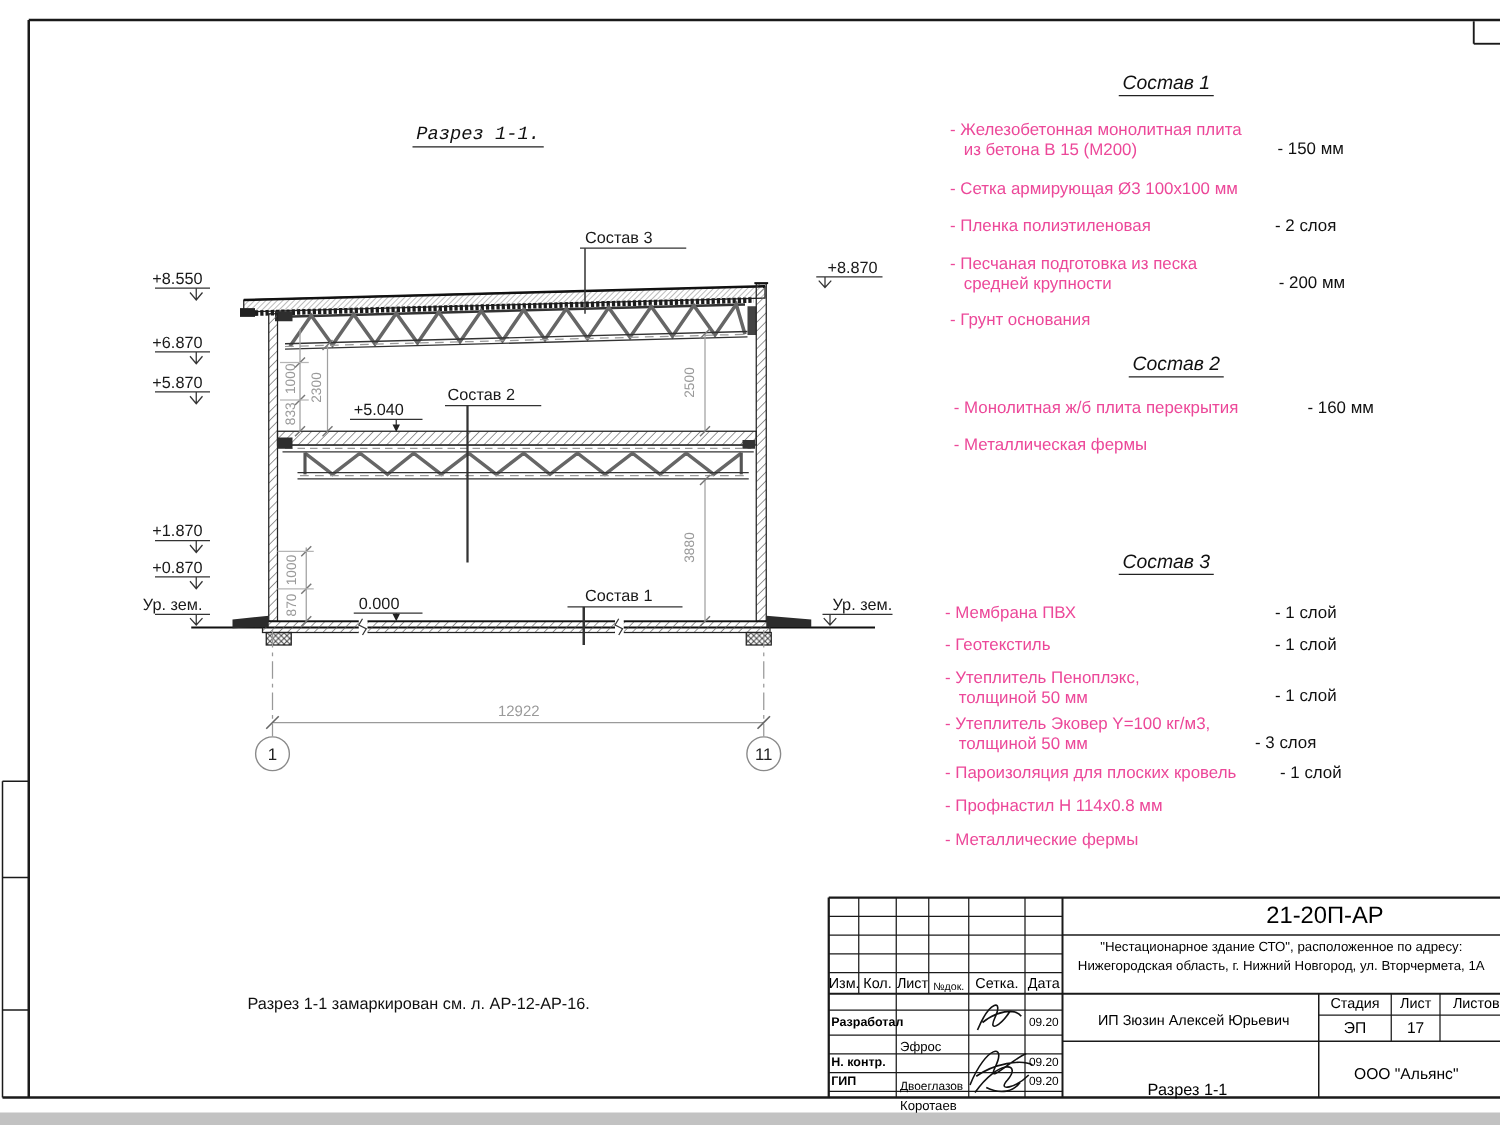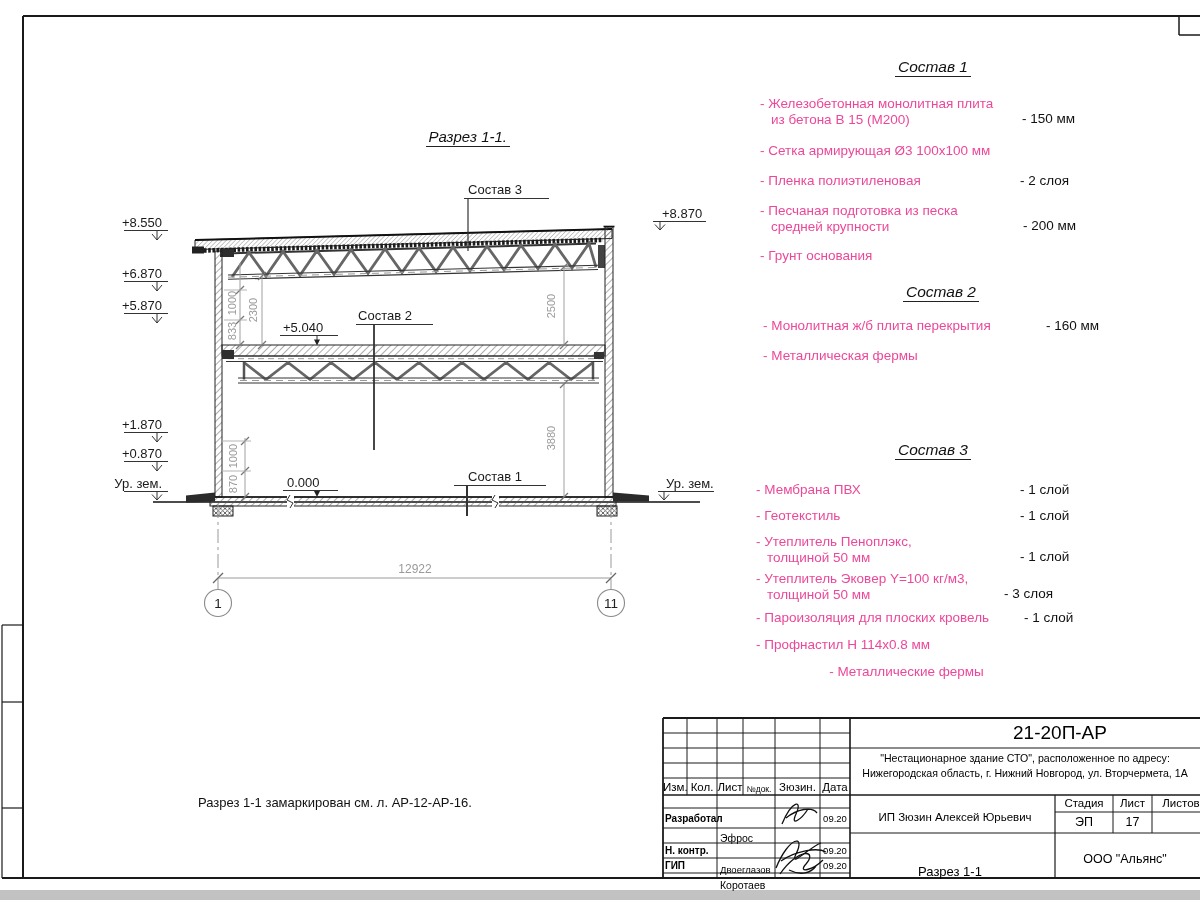--- a/index.html
+++ b/index.html
@@ -3,21 +3,21 @@
 <meta charset="utf-8">
 <style>
   html,body{margin:0;padding:0;background:#fff;}
   .page{position:relative;width:1200px;height:900px;background:#fff;overflow:hidden;
         font-family:"Liberation Sans",sans-serif;color:#111;}
   svg{position:absolute;left:0;top:0;}
   svg text{font-family:"Liberation Sans",sans-serif;fill:#1a1a1a;font-size:13px;}
   svg text.dim{fill:#9a9a9a;font-size:11px;}
   svg text.dimtotal{fill:#9a9a9a;font-size:12px;}
   svg text.axis{font-size:13.5px;fill:#222;}
-  .drawing-title{position:absolute;left:330px;top:128px;width:180px;text-align:right;}
+  .drawing-title{position:absolute;left:330px;top:98px;width:180px;text-align:left;font-family:Liberation Mono, monospace;}
   .drawing-title span{font-style:italic;font-size:15px;border-bottom:1.2px solid #222;padding:0 3px 1px;}
   .comp-title{position:absolute;width:200px;text-align:center;}
   .comp-title span{font-style:italic;font-size:15.5px;border-bottom:1.2px solid #222;padding:0 3px 1px;}
   .comp-item{position:absolute;font-size:13.5px;line-height:15.5px;white-space:pre-line;
              padding-left:11px;text-indent:-11px;color:#ec4899;}
   .comp-value{position:absolute;font-size:13.5px;color:#111;white-space:nowrap;}
   .note{position:absolute;left:198px;top:795px;font-size:13px;}
   .tb{position:absolute;white-space:nowrap;color:#000;}
   .tbc{text-align:center;}
   .code{font-size:19px;}
@@ -284,33 +284,33 @@
   <div class="comp-value" style="left:1020px;top:508px;">- 1 слой</div>
   <div class="comp-item" style="left:756px;top:534px;width:290px;">- Утеплитель Пеноплэкс,
 толщиной 50 мм</div>
   <div class="comp-value" style="left:1020px;top:549px;">- 1 слой</div>
   <div class="comp-item" style="left:756px;top:571px;width:290px;">- Утеплитель Эковер Y=100 кг/м3,
 толщиной 50 мм</div>
   <div class="comp-value" style="left:1004px;top:586px;">- 3 слоя</div>
   <div class="comp-item" style="left:756px;top:610px;width:290px;">- Пароизоляция для плоских кровель</div>
   <div class="comp-value" style="left:1024px;top:610px;">- 1 слой</div>
   <div class="comp-item" style="left:756px;top:637px;width:290px;">- Профнастил Н 114х0.8 мм</div>
-  <div class="comp-item" style="left:756px;top:664px;width:290px;text-align:center;">- Металлические фермы</div>
+  <div class="comp-item" style="left:756px;top:664px;width:290px;">- Металлические фермы</div>
 
   <div class="tb tbc code" style="left:930px;top:722px;width:260px;">21-20П-АР</div>
   <div class="tb tbc obj" style="left:857px;top:751px;width:336px;">
     <div>"Нестационарное здание СТО", расположенное по адресу:</div>
     <div>Нижегородская область, г. Нижний Новгород, ул. Вторчермета, 1А</div>
   </div>
 
   <div class="tb tbc hdr" style="left:663px;top:781px;width:24px;">Изм.</div>
   <div class="tb tbc hdr" style="left:687px;top:781px;width:30px;">Кол.</div>
   <div class="tb tbc hdr" style="left:717px;top:781px;width:26px;">Лист</div>
   <div class="tb tbc hdr-small" style="left:743px;top:784px;width:32px;">№док.</div>
-  <div class="tb tbc hdr" style="left:775px;top:781px;width:45px;">Зюзин.</div>
+  <div class="tb tbc hdr" style="left:775px;top:781px;width:45px;">Сетка.</div>
   <div class="tb tbc hdr" style="left:820px;top:781px;width:30px;">Дата</div>
 
   <div class="tb role" style="left:665px;top:813px;">Разработал</div>
   <div class="tb nm" style="left:720px;top:812px;">Эфрос</div>
   <div class="tb tbc dt" style="left:820px;top:813px;width:30px;">09.20</div>
   <div class="tb role" style="left:665px;top:845px;">Н. контр.</div>
   <div class="tb nm" style="left:720px;top:844px;font-size:9.5px;">Двоеглазов</div>
   <div class="tb tbc dt" style="left:820px;top:845px;width:30px;">09.20</div>
   <div class="tb role" style="left:665px;top:860px;">ГИП</div>
   <div class="tb nm" style="left:720px;top:859px;">Коротаев</div>

